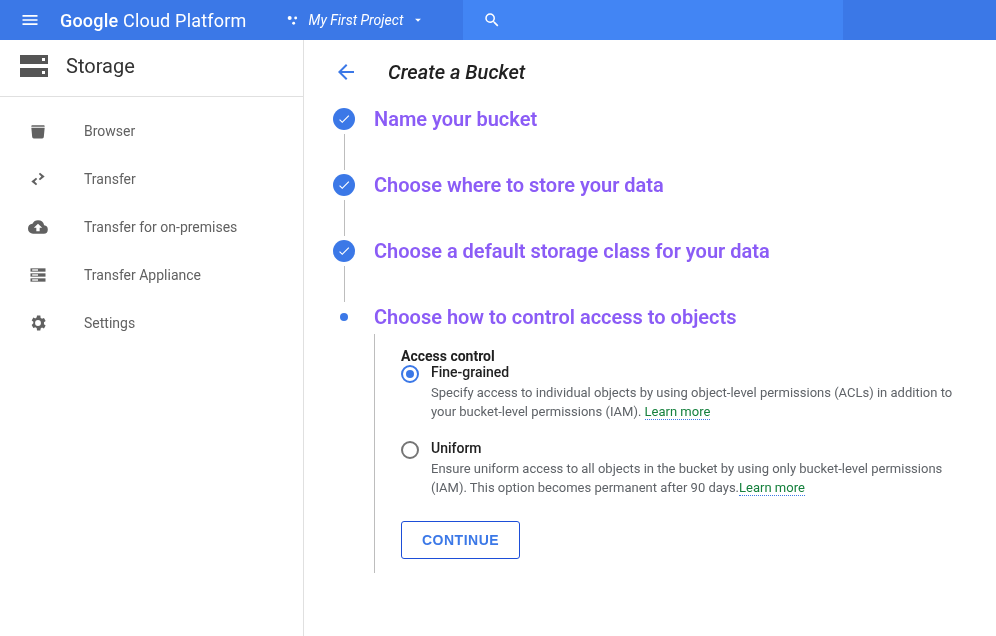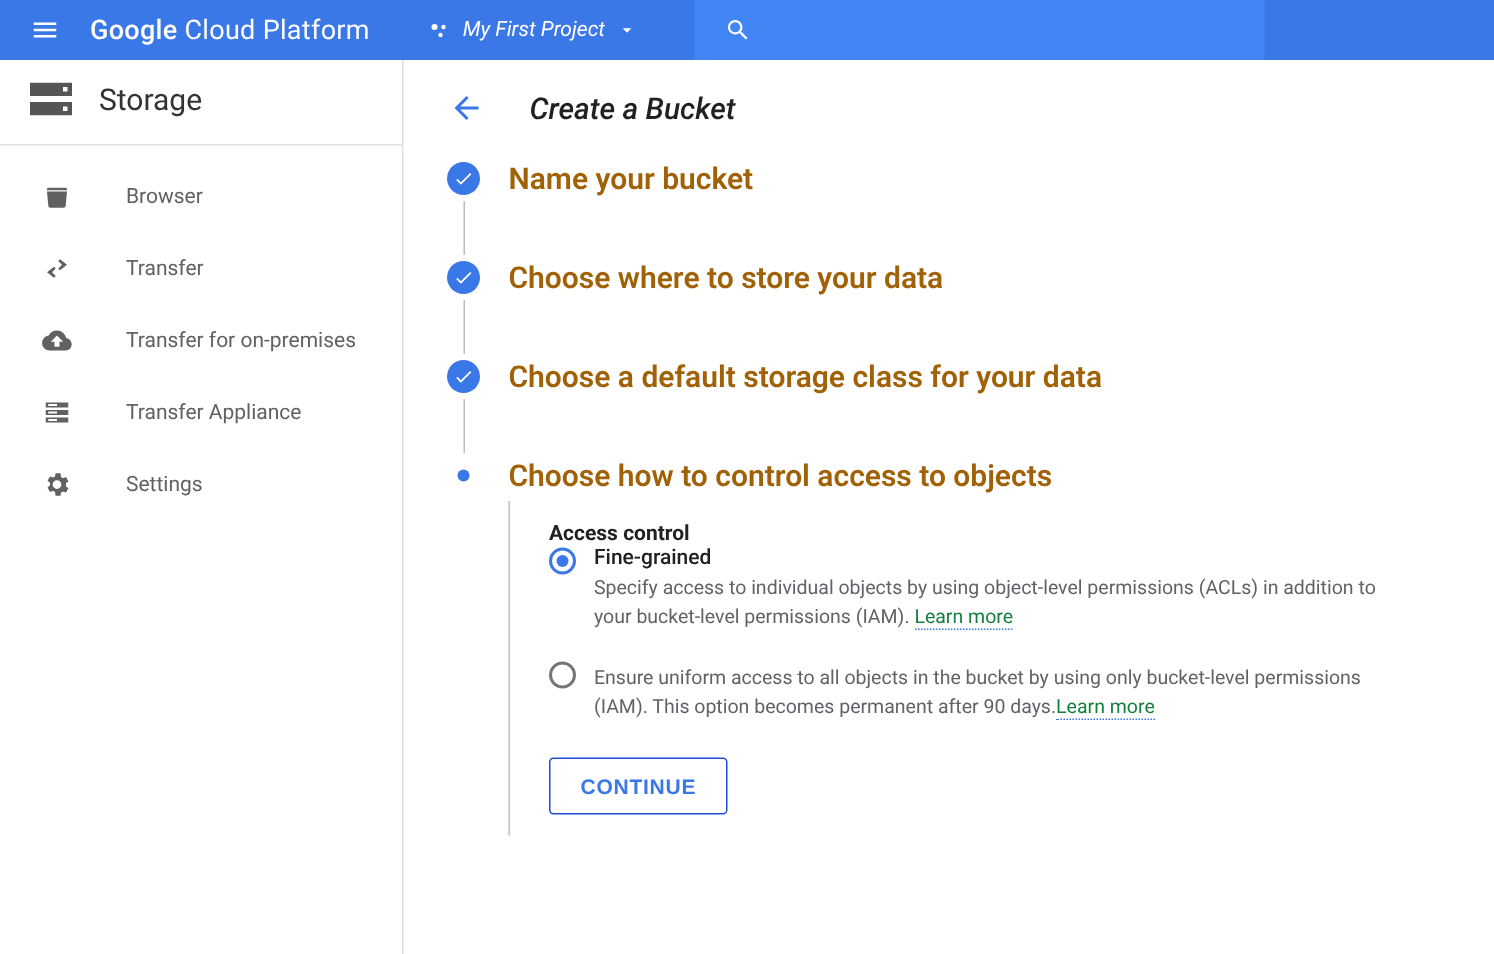--- a/index.html
+++ b/index.html
@@ -7,41 +7,41 @@
 
 .topbar { background: #3b78e7; height: 40px; display: flex; align-items: center; color: #fff; }
 .menu-btn { width: 60px; height: 40px; display: flex; align-items: center; justify-content: center; cursor: pointer; }
 .logo { font-size: 18px; font-weight: 400; letter-spacing: 0.2px; padding-right: 20px; white-space: nowrap; }
 .logo .g { font-weight: 500; }
 .project-picker { display: flex; align-items: center; gap: 8px; padding: 0 18px; height: 40px; cursor: pointer; font-size: 14px; font-style: italic; }
 .project-picker .dots { width: 16px; height: 16px; }
 .search-area { display: flex; align-items: center; margin-left: 20px; background: #4285f4; height: 40px; width: 380px; padding: 0 20px; cursor: text; }
 
 .layout { display: flex; height: calc(636px - 40px); }
-.sidebar { width: 269px; border-right: 1px solid #e0e0e0; background: #fff; }
+.sidebar { width: 304px; border-right: 1px solid #e0e0e0; background: #fff; }
 .sidebar-header { display: flex; align-items: center; padding: 14px 20px 18px 20px; border-bottom: 1px solid #e0e0e0; gap: 18px; }
 .sidebar-header .title { font-size: 20px; color: #333; }
 .sidebar-header .sticon { width: 28px; height: 22px; }
 
 .side-nav { padding-top: 10px; }
 .nav-item { display: flex; align-items: center; gap: 36px; padding: 14px 28px; cursor: pointer; color: #616161; font-size: 14px; }
 .nav-item .nicon { width: 20px; height: 20px; color: #616161; flex-shrink: 0; }
 
 .main { flex: 1; padding: 18px 30px 0 28px; overflow: auto; }
 .page-title-row { display: flex; align-items: center; gap: 28px; margin-bottom: 22px; font-style: italic; }
 .back-btn { width: 28px; height: 28px; display: flex; align-items: center; justify-content: center; cursor: pointer; color: #3b78e7; }
 .page-title { font-size: 20px; font-weight: 500; color: #212121; }
 
 .steps { }
 .step { display: flex; align-items: flex-start; gap: 18px; position: relative; }
 .step-col { width: 24px; display: flex; flex-direction: column; align-items: center; }
 .step-circle { width: 22px; height: 22px; border-radius: 50%; background: #3b78e7; color: #fff; display: flex; align-items: center; justify-content: center; flex-shrink: 0; }
 .step-connector { width: 1px; height: 36px; background: #bdbdbd; margin: 4px 0; }
 .step-dot { width: 8px; height: 8px; border-radius: 50%; background: #3b78e7; margin: 7px; }
-.step-title { font-size: 20px; font-weight: 600; color: #a16207; padding-top: 0px; line-height: 22px; }
+.step-title { font-size: 20px; font-weight: 600; color: #8b5cf6; padding-top: 0px; line-height: 22px; }
 
 .step-body { margin-left: 42px; border-left: 1px solid #bdbdbd; padding: 14px 0 14px 26px; margin-top: 6px; }
 .section-label { font-size: 14px; font-weight: 700; color: #212121; }
 .radio-row { display: flex; align-items: flex-start; gap: 12px; margin-bottom: 18px; cursor: pointer; }
 .radio-outer { width: 18px; height: 18px; border: 2px solid #3b78e7; border-radius: 50%; display: flex; align-items: center; justify-content: center; flex-shrink: 0; margin-top: 1px; }
 .radio-outer.unsel { border-color: #757575; }
 .radio-inner { width: 8px; height: 8px; border-radius: 50%; background: #3b78e7; }
 .radio-label { font-size: 14px; font-weight: 500; color: #212121; }
 .radio-desc { font-size: 13px; color: #5f6368; margin-top: 4px; line-height: 1.45; max-width: 540px; }
 .learn-more { color: #15803d; border-bottom: 1px dotted #3b78e7; cursor: pointer; }
@@ -195,20 +195,21 @@
             <div class="radio-desc">
               <span>Specify access to individual objects by using object-level permissions (ACLs) in addition to your bucket-level permissions (IAM).</span>
               <span> </span><span class="learn-more">Learn more</span>
             </div>
           </div>
         </div>
 
         <div class="radio-row">
           <div class="radio-outer unsel"></div>
           <div>
+            <div class="radio-label">Uniform</div>
             <div class="radio-desc">
               <span>Ensure uniform access to all objects in the bucket by using only bucket-level permissions (IAM). This option becomes permanent after 90 days.</span><span class="learn-more">Learn more</span>
             </div>
           </div>
         </div>
 
         <button class="continue-btn">CONTINUE</button>
       </div>
 
     </div>

